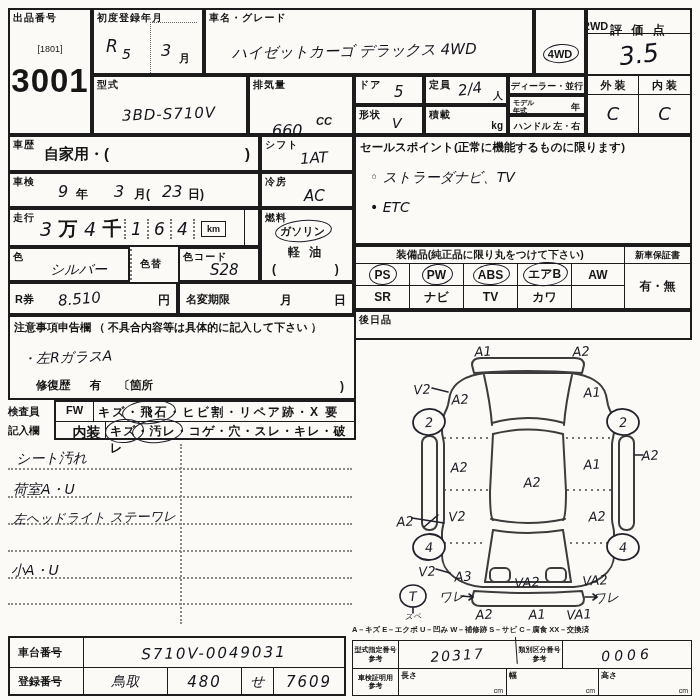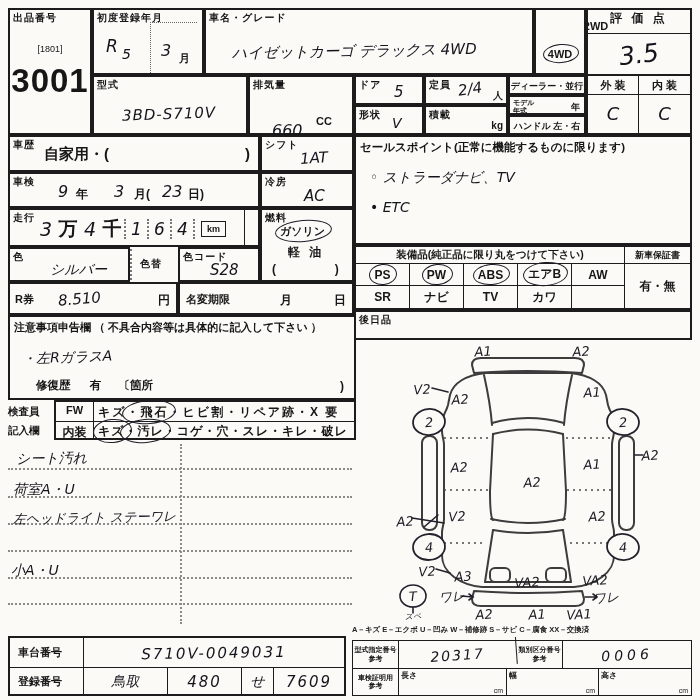--- a/index.html
+++ b/index.html
@@ -48,41 +48,41 @@
   </div>
 
   <div class="box" style="left:534px;top:8px;width:52px;height:67px;">
     <div class="abs" style="top:10px;width:100%;text-align:center;font-size:11px;font-weight:bold;padding-left:36px;">2WD</div>
     <div class="abs" style="top:38px;width:100%;text-align:center;font-size:11px;font-weight:bold;">
       <span class="circled">4WD</span>
     </div>
   </div>
 
   <div class="box" style="left:586px;top:8px;width:106px;height:127px;">
-    <div class="abs" style="top:0;left:0;width:100%;height:24px;border-bottom:1.5px solid #1c1c1c;text-align:center;font-size:12px;font-weight:bold;letter-spacing:3px;padding-top:0;box-sizing:border-box;">評 価 点</div>
+    <div class="abs" style="top:0;left:0;width:100%;height:24px;border-bottom:1.5px solid #1c1c1c;text-align:center;font-size:12px;font-weight:bold;letter-spacing:3px;padding-top:12px;box-sizing:border-box;">評 価 点</div>
     <div class="abs hw" style="top:30px;left:0;width:100%;text-align:center;font-size:25px;transform:rotate(-7deg);">3.5</div>
     <div class="abs" style="top:64px;left:0;width:100%;height:21px;border-top:2px solid #1c1c1c;border-bottom:1.5px solid #1c1c1c;display:flex;box-sizing:border-box;">
       <div style="width:50%;border-right:1.5px solid #1c1c1c;text-align:center;font-size:11px;font-weight:bold;padding-top:2px;box-sizing:border-box;">外 装</div>
       <div style="width:50%;text-align:center;font-size:11px;font-weight:bold;padding-top:2px;box-sizing:border-box;">内 装</div>
     </div>
     <div class="abs" style="top:85px;left:0;width:100%;height:38px;display:flex;">
       <div class="hw" style="width:50%;border-right:1.5px solid #1c1c1c;text-align:center;font-size:18px;padding-top:8px;box-sizing:border-box;">C</div>
       <div class="hw" style="width:50%;text-align:center;font-size:18px;padding-top:8px;box-sizing:border-box;">C</div>
     </div>
   </div>
 
   <div class="box" style="left:92px;top:75px;width:156px;height:60px;">
     <span class="lbl">型式</span>
     <span class="hw abs" style="left:28px;top:28px;font-size:15px;letter-spacing:1px;transform:rotate(-2deg);">3BD-S710V</span>
   </div>
 
   <div class="box" style="left:248px;top:75px;width:106px;height:60px;">
     <span class="lbl">排気量</span>
     <span class="hw abs" style="left:22px;top:28px;font-size:16px;margin-top:16px;">660</span>
-    <span class="abs" style="left:66px;top:38px;font-size:11px;font-weight:bold;">CC</span>
+    <span class="abs" style="left:66px;top:38px;font-size:11px;font-weight:bold;font-style:italic;">CC</span>
   </div>
 
   <div class="box" style="left:354px;top:75px;width:70px;height:30px;">
     <span class="lbl">ドア</span>
     <span class="hw abs" style="left:38px;top:6px;font-size:15px;">5</span>
   </div>
   <div class="box" style="left:424px;top:75px;width:84px;height:30px;">
     <span class="lbl">定員</span>
     <span class="hw abs" style="left:32px;top:3px;font-size:15px;transform:rotate(-8deg);">2/4</span>
     <span class="abs" style="right:3px;top:12px;font-size:10px;font-weight:bold;">人</span>
@@ -247,21 +247,21 @@
     <div>記入欄</div>
   </div>
   <div class="box" style="left:54px;top:400px;width:302px;height:40px;">
     <div style="display:flex;height:19px;border-bottom:1.5px solid #1c1c1c;">
       <div style="width:38px;border-right:1.5px solid #1c1c1c;font-size:11px;font-weight:bold;text-align:center;padding-top:2px;box-sizing:border-box;">FW</div>
       <div class="insp-items" style="flex:1;font-size:12px;font-weight:600;letter-spacing:2px;padding:2px 4px;">
         <span>キズ</span><span class="circled">飛石</span><span>ヒビ割</span><span>リペア跡</span><span>X 要</span>
       </div>
     </div>
     <div style="display:flex;height:18px;">
-      <div style="width:38px;border-right:1.5px solid #1c1c1c;font-size:12px;font-weight:bold;text-align:center;padding-top:2px;box-sizing:border-box;">内装</div>
+      <div style="width:38px;border-right:1.5px solid #1c1c1c;font-size:14px;font-weight:bold;text-align:center;padding-top:2px;box-sizing:border-box;margin-left:12px;">内装</div>
       <div class="insp-items" style="flex:1;font-size:12px;font-weight:600;letter-spacing:1px;padding:1px 4px;">
         <span class="circled">キズ</span><span class="circled">汚レ</span><span>コゲ</span><span>穴</span><span>スレ</span><span>キレ</span><span>破レ</span>
       </div>
     </div>
   </div>
 
   <div class="dotvert" style="left:180px;top:444px;height:180px;"></div>
   <div class="dotline" style="left:8px;top:468px;width:344px;"></div>
   <div class="dotline" style="left:8px;top:496px;width:344px;"></div>
   <div class="dotline" style="left:8px;top:523px;width:344px;"></div>

